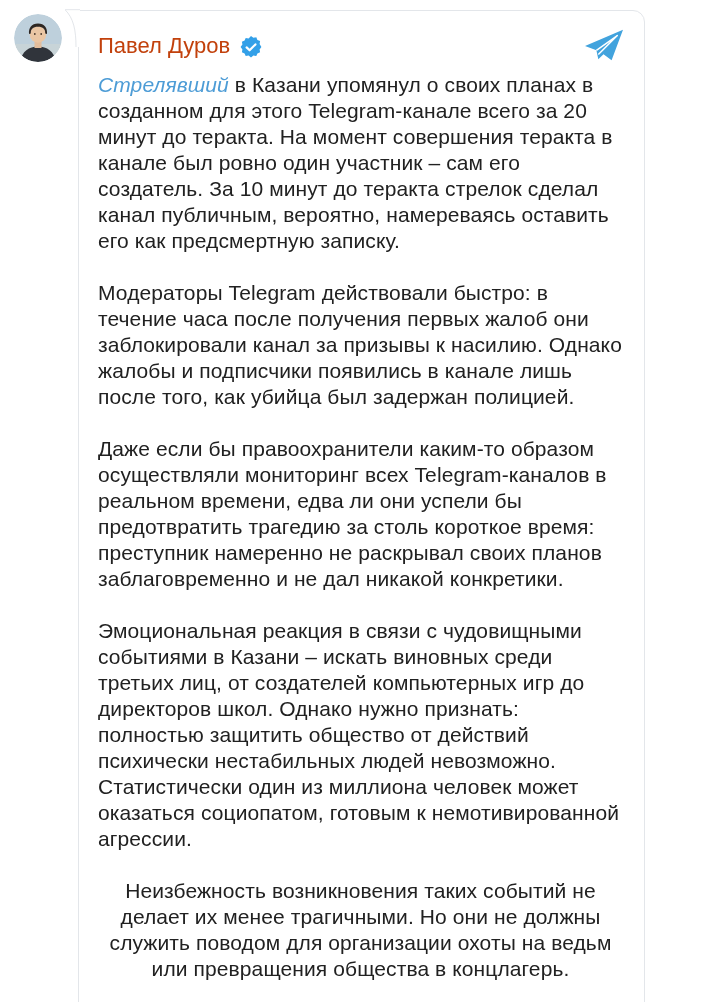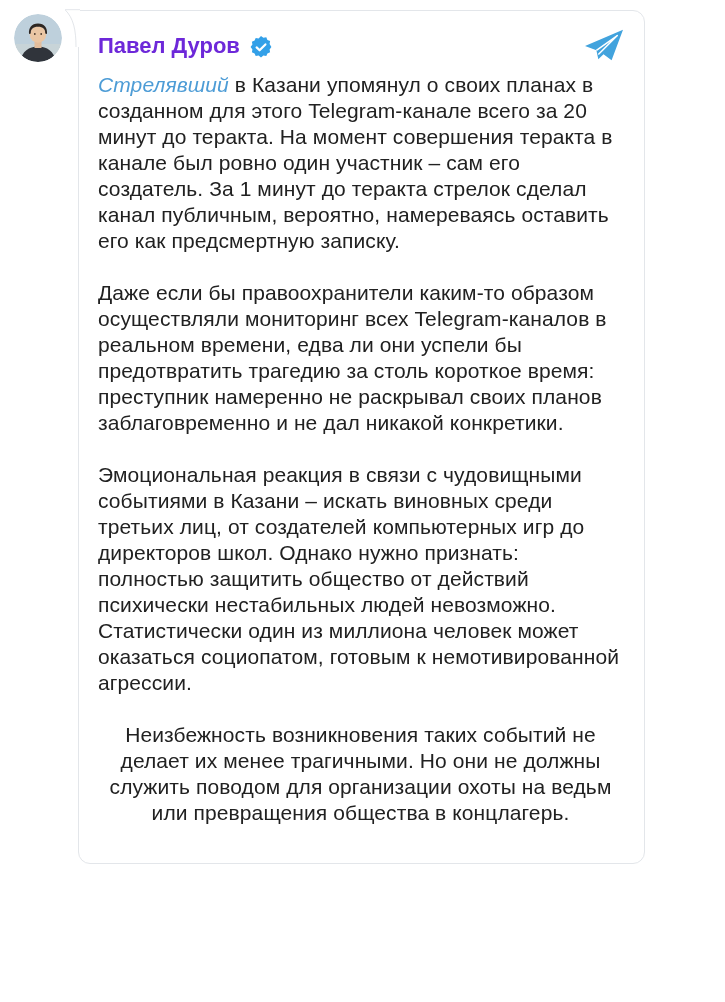--- a/index.html
+++ b/index.html
@@ -28,21 +28,21 @@
     padding: 16px 21px 12px 19px;
   }
 
   .tail { position: absolute; left: -14px; top: -2px; }
 
   .bubble-header {
     display: flex; align-items: center; gap: 9px;
     margin-bottom: 9px; padding-top: 2px;
   }
   .author-name {
-    color: #6d28d9; font-size: 22px; font-weight: 700;
+    color: #c2410c; font-size: 22px; font-weight: 400;
     text-decoration: none; cursor: pointer;
   }
   .verified { width: 24px; height: 24px; margin-top: 2px; }
   .plane { margin-left: auto; width: 38px; height: 34px; cursor: pointer; }
 
   .post-body p {
     margin: 0 0 26px 0;
     font-size: 21px; line-height: 26px;
     color: #212121;
     letter-spacing: 0.1px;
@@ -87,19 +87,20 @@
       <path d="M12 1l2.4 1.8 2.9-.5 1.1 2.7 2.7 1.1-.5 2.9L22.4 12l-1.8 2.4.5 2.9-2.7 1.1-1.1 2.7-2.9-.5L12 22.4l-2.4-1.8-2.9.5-1.1-2.7-2.7-1.1.5-2.9L1.6 12l1.8-2.4-.5-2.9 2.7-1.1 1.1-2.7 2.9.5L12 1z" fill="#33a0e8"></path>
       <polyline points="7.6,12.4 10.6,15.3 16.4,9.4" fill="none" stroke="#ffffff" stroke-width="2.2" stroke-linecap="round" stroke-linejoin="round"></polyline>
     </svg>
     <svg class="plane" viewBox="0 0 40 34">
       <polygon points="40,0 0,17 12,21.5 14,31 19.5,25.8 28,32" fill="#42a3dd"></polygon>
       <polyline points="12,21.5 34,6 14,26" fill="none" stroke="#ffffff" stroke-width="1.6" stroke-linejoin="round"></polyline>
     </svg>
   </div>
 
   <div class="post-body">
-    <p><a class="inline-link">Стрелявший</a><span> в Казани упомянул о своих планах в созданном для этого Telegram-канале всего за 20 минут до теракта. На момент совершения теракта в канале был ровно один участник – сам его создатель. За 1 минут до теракта стрелок сделал канал публичным, вероятно, намереваясь оставить его как предсмертную записку.</span></p>
+    <p><a class="inline-link">Стрелявший</a><span> в Казани упомянул о своих планах в созданном для этого Telegram-канале всего за 20 минут до теракта. На момент совершения теракта в канале был ровно один участник – сам его создатель. За 10 минут до теракта стрелок сделал канал публичным, вероятно, намереваясь оставить его как предсмертную записку.</span></p>
+    <p>Модераторы Telegram действовали быстро: в течение часа после получения первых жалоб они заблокировали канал за призывы к насилию. Однако жалобы и подписчики появились в канале лишь после того, как убийца был задержан полицией.</p>
     <p>Даже если бы правоохранители каким-то образом осуществляли мониторинг всех Telegram-каналов в реальном времени, едва ли они успели бы предотвратить трагедию за столь короткое время: преступник намеренно не раскрывал своих планов заблаговременно и не дал никакой конкретики.</p>
     <p>Эмоциональная реакция в связи с чудовищными событиями в Казани – искать виновных среди третьих лиц, от создателей компьютерных игр до директоров школ. Однако нужно признать: полностью защитить общество от действий психически нестабильных людей невозможно. Статистически один из миллиона человек может оказаться социопатом, готовым к немотивированной агрессии.</p>
     <p>Неизбежность возникновения таких событий не делает их менее трагичными. Но они не должны служить поводом для организации охоты на ведьм или превращения общества в концлагерь.</p>
   </div>
 
 </div>
 
 </body></html>

